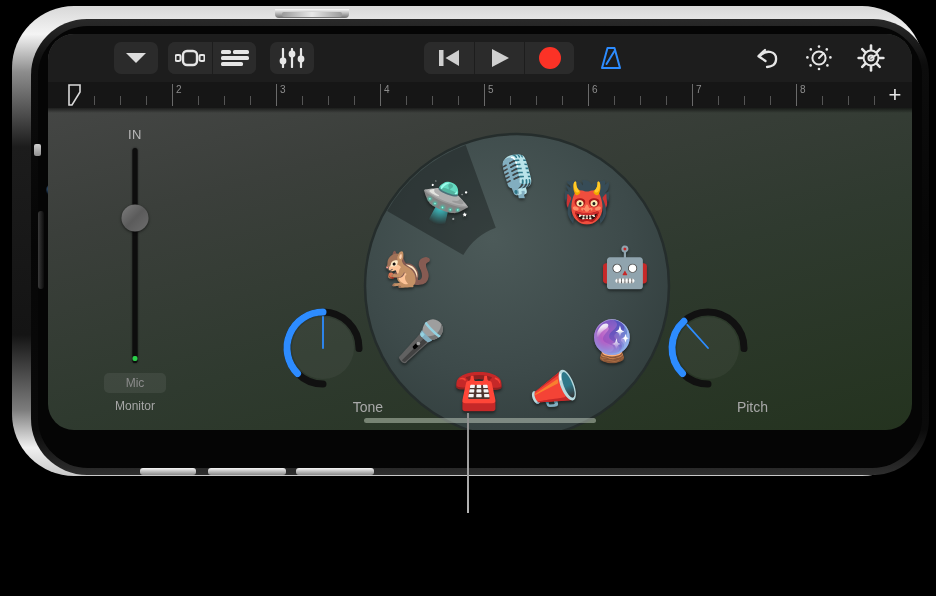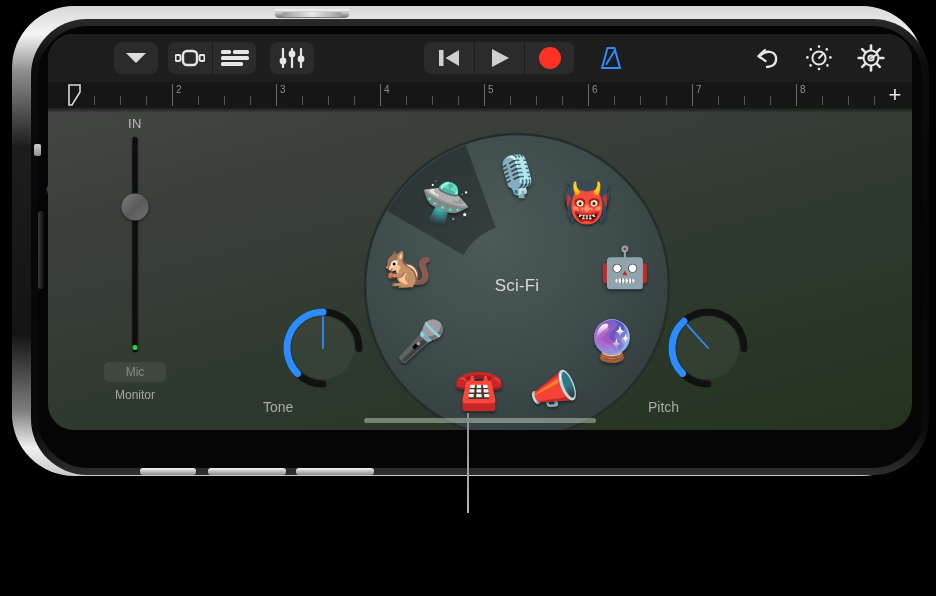--- a/index.html
+++ b/index.html
@@ -110,21 +110,21 @@
   .ruler-shadow {
     position:absolute; left:0; top:74px; width:864px; height:5px;
     background:linear-gradient(180deg,rgba(0,0,0,.55),rgba(0,0,0,0));
   }
 
   
   .fxarea { position:absolute; left:0; top:74px; width:864px; height:322px; }
 
   
   .slider-col { position:absolute; width:110px; text-align:center; }
-  .slider-col.in  { left:32px;  top:8px; }
+  .slider-col.in  { left:32px;  top:19px; }
   .slider-col.out { left:722px; top:8px; }
   .sl-label { font-size:13px; color:#b9b9b9; letter-spacing:.6px; margin-bottom:6px; }
   .sl-track-wrap { position:relative; height:215px; }
   .sl-track {
     position:absolute; left:50%; transform:translateX(-50%);
     top:0; width:5px; height:215px; border-radius:3px;
     background:#0d0d0d; box-shadow:0 0 2px rgba(0,0,0,.8);
   }
   .sl-green {
     position:absolute; left:50%; transform:translateX(-50%);
@@ -139,21 +139,21 @@
   .pill {
     display:inline-block; min-width:62px; padding:3px 12px;
     border-radius:5px; background:rgba(255,255,255,.07);
     font-size:12px; margin-top:10px; cursor:pointer;
   }
   .pill.mic { color:#8b8b8b; }
   .pill.off { color:#3e9bff; }
   .sub-label { font-size:12px; color:#a6a6a6; margin-top:6px; }
 
   
-  .knob-col { position:absolute; width:120px; text-align:left; }
+  .knob-col { position:absolute; width:120px; text-align:right; }
   .knob-col.tone  { left:215px; top:195px; }
   .knob-col.pitch { left:600px; top:195px; }
   .knob-wrap { position:relative; width:90px; height:90px; margin:0 auto; }
   .knob-name { font-size:14px; color:#a9a9a9; margin-top:6px; }
 
   
   .wheel-wrap { position:absolute; left:313px; top:22px; width:312px; height:312px; }
   .wheel-center-label {
     position:absolute; left:0; right:0; top:50%; transform:translateY(-52%);
     text-align:center; font-size:17px; color:#d9d9d9; letter-spacing:.2px;
@@ -412,21 +412,20 @@
             <defs>
               <radialGradient id="wheelGrad" cx="42%" cy="34%" r="78%">
                 <stop offset="0%" stop-color="#4c5a59"></stop>
                 <stop offset="58%" stop-color="#3d4a4a"></stop>
                 <stop offset="100%" stop-color="#2f3b3a"></stop>
               </radialGradient>
             </defs>
             <circle cx="156" cy="156" r="152" fill="url(#wheelGrad)" stroke="#252d2c" stroke-width="2.5"></circle>
             <path id="wheel-selected-seg" fill="rgba(0,0,0,0.30)" d="M 26.10 81.00 A 150 150 0 0 1 104.70 15.05 L 134.79 97.74 A 62 62 0 0 0 102.31 125.00 Z"></path>
           </svg>
-          <div class="wheel-center-label">Sci-Fi</div>
           <div id="wheel-icons">
               <div class="wheel-icon" title="Clean" style="left: 156px; top: 46px;">🎙️</div>
               <div class="wheel-icon" title="Sci-Fi" style="left: 85.2934px; top: 71.7351px;">🛸</div>
               <div class="wheel-icon" title="Chipmunk" style="left: 47.6711px; top: 136.899px;">🐿️</div>
               <div class="wheel-icon" title="Helium" style="left: 60.7372px; top: 211px;">🎤</div>
               <div class="wheel-icon" title="Telephone" style="left: 118.378px; top: 259.366px;">☎️</div>
               <div class="wheel-icon" title="Megaphone" style="left: 193.622px; top: 259.366px;">📣</div>
               <div class="wheel-icon" title="Dreamy" style="left: 251.263px; top: 211px;">🔮</div>
               <div class="wheel-icon" title="Robot" style="left: 264.329px; top: 136.899px;">🤖</div>
               <div class="wheel-icon" title="Monster" style="left: 226.707px; top: 71.7351px;">👹</div>

